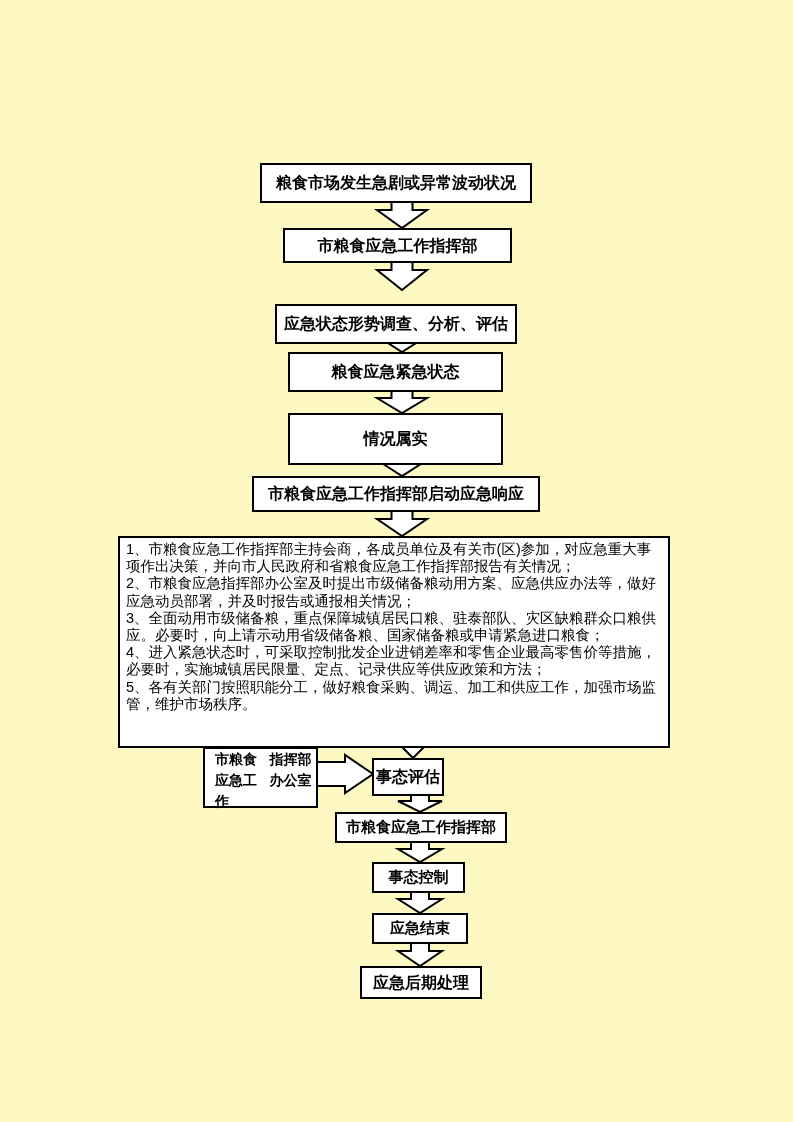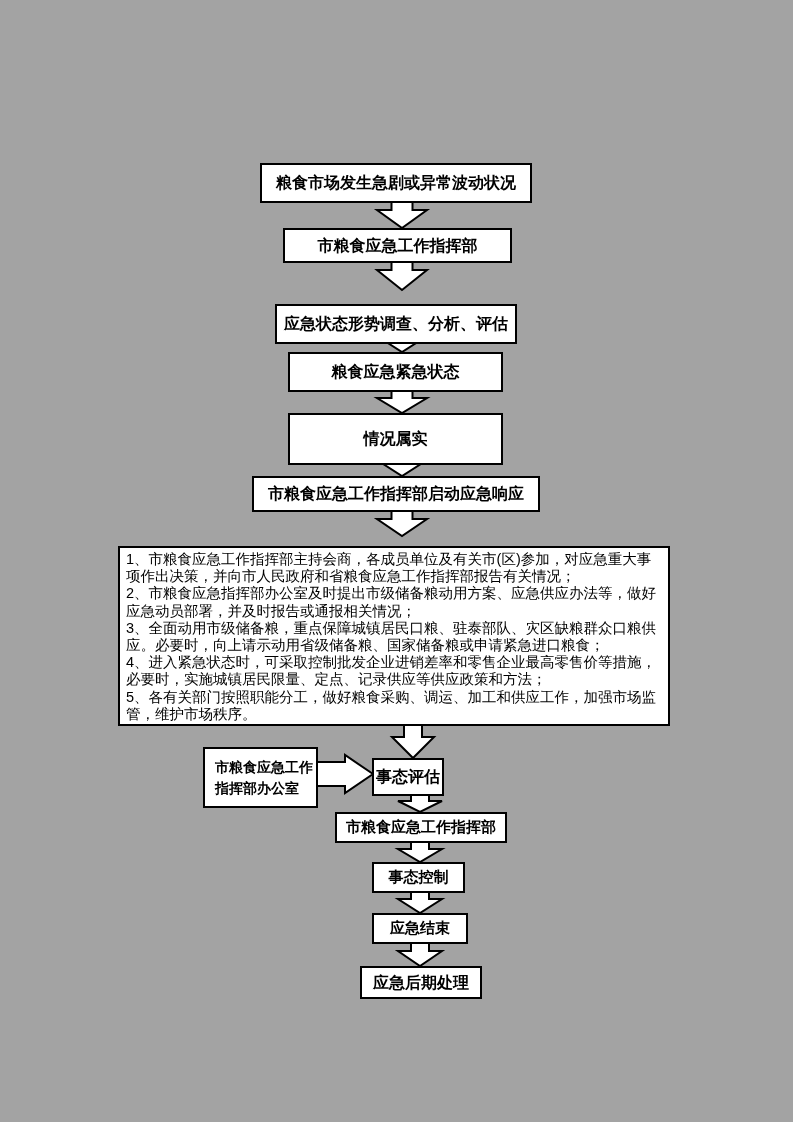--- a/index.html
+++ b/index.html
@@ -4,21 +4,21 @@
 <style>
   html, body {
     margin: 0;
     padding: 0;
     background: #ffffff;
   }
   .page {
     position: relative;
     width: 793px;
     height: 1122px;
-    background: #a3a3a3;
+    background: #fef9c3;
     font-family: "Liberation Sans", "DejaVu Sans", sans-serif;
     color: #000000;
     overflow: hidden;
   }
   .node {
     position: absolute;
     box-sizing: border-box;
     border: 2px solid #000000;
     background: #ffffff;
     display: flex;
@@ -44,35 +44,34 @@
   
   .n-market     { left: 260px; top: 163px; width: 272px; height: 40px; font-size: 16px; }
   .n-hq1        { left: 283px; top: 228px; width: 229px; height: 35px; font-size: 16px; }
   .n-investigate{ left: 275px; top: 290px; width: 242px; height: 40px; font-size: 16px; margin-top: 14px; }
   .n-urgent     { left: 288px; top: 352px; width: 215px; height: 40px; font-size: 16px; }
   .n-confirm    { left: 288px; top: 413px; width: 215px; height: 52px; font-size: 16px; }
   .n-activate   { left: 252px; top: 476px; width: 288px; height: 36px; font-size: 16px; }
 
   
   .n-measures {
-    left: 118px; top: 536px; width: 552px; height: 180px;
+    left: 118px; top: 536px; width: 552px; height: 212px;
     display: block;
     text-align: left;
     font-weight: normal;
     font-size: 14.5px;
     line-height: 17.2px;
     padding: 3px 4px 0 6px;
-    margin-top: 10px;
   }
   .n-measures .m-item { margin: 0; }
 
   
   .n-office {
     left: 203px; top: 747px; width: 115px; height: 61px;
-    display: flex; flex-direction: column;
+    display: flex; flex-direction: row;
     align-items: flex-start; justify-content: center;
     text-align: left; padding-left: 10px;
     font-size: 14px; line-height: 21px;
   }
   .n-assess  { left: 372px; top: 758px; width: 72px;  height: 38px; font-size: 16px; }
   .n-hq2     { left: 335px; top: 812px; width: 172px; height: 31px; font-size: 15px; }
   .n-control { left: 372px; top: 862px; width: 93px;  height: 31px; font-size: 15px; }
   .n-end     { left: 372px; top: 913px; width: 96px;  height: 31px; font-size: 15px; }
   .n-after   { left: 360px; top: 966px; width: 122px; height: 33px; font-size: 16px; }
 

